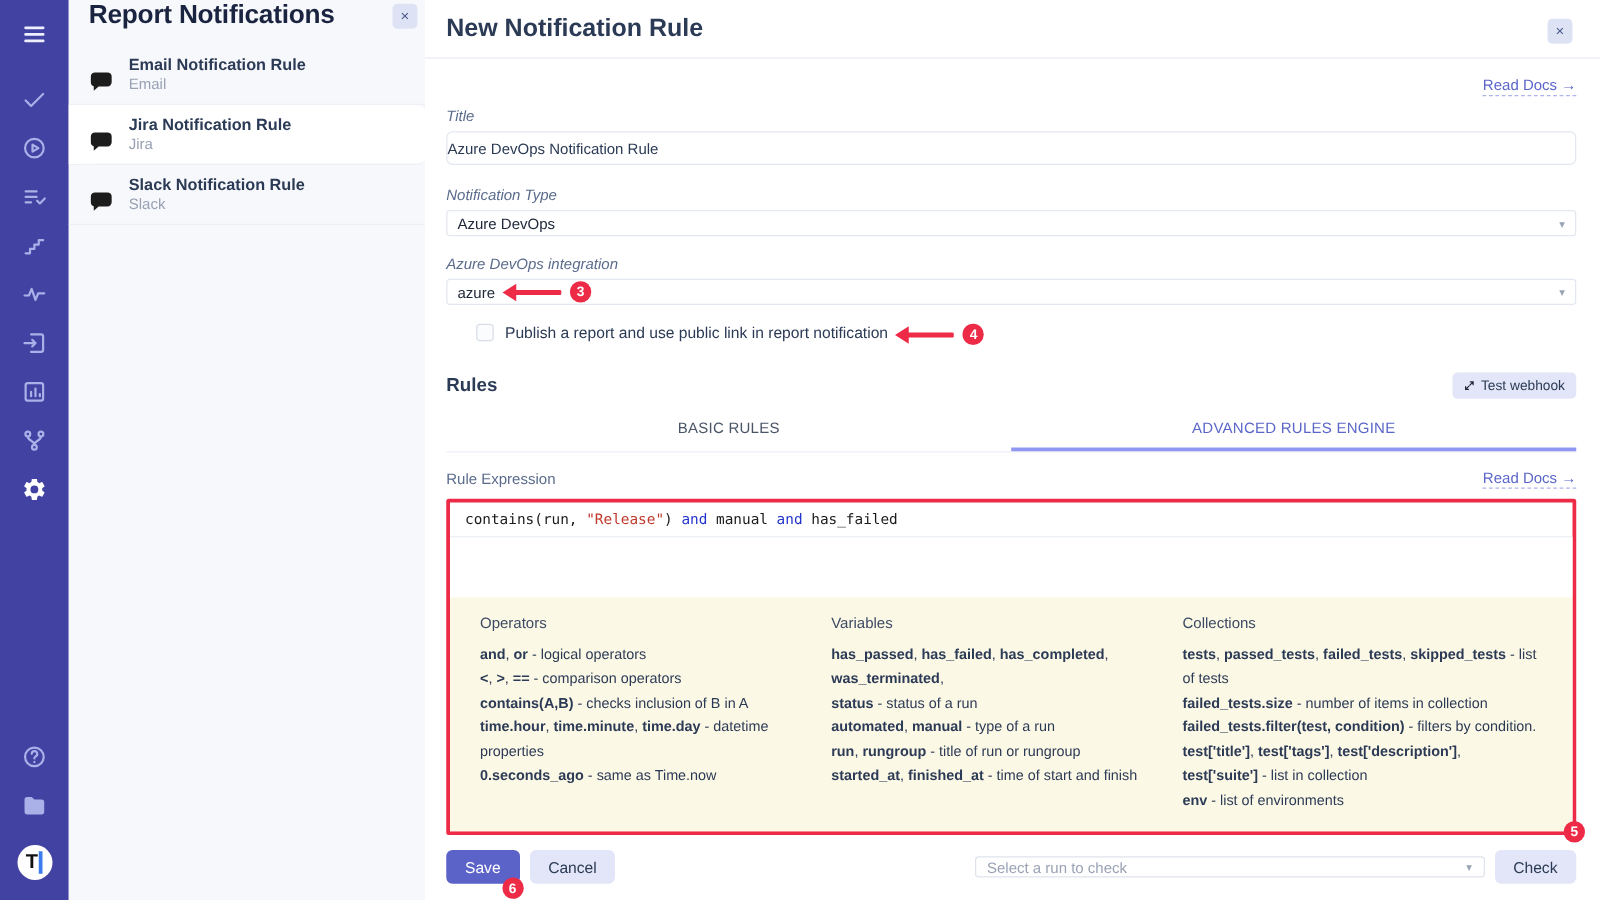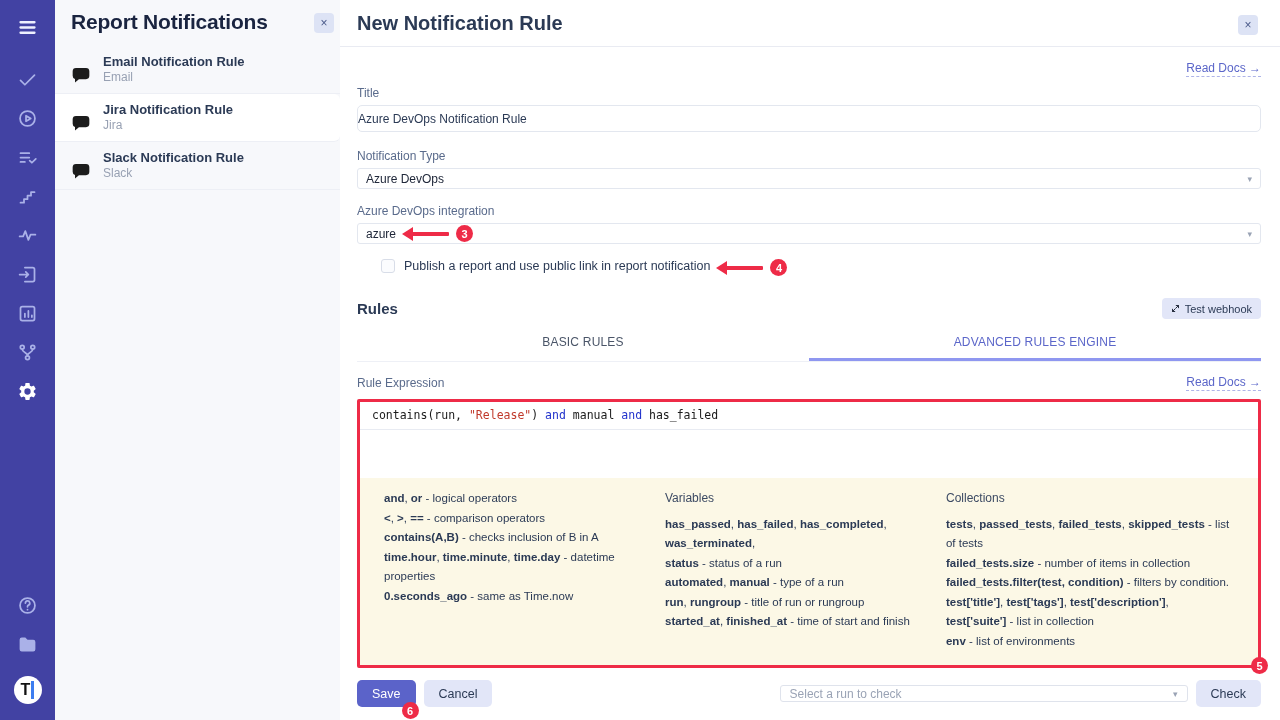--- a/index.html
+++ b/index.html
@@ -12,39 +12,39 @@
   .sb-icon svg { width:21px; height:21px; stroke:#aab1e8; fill:none; stroke-width:2; stroke-linecap:round; stroke-linejoin:round; }
   .sb-icon.bright svg { stroke:#eef0ff; stroke-width:2.6; }
   .sb-icon.menu { margin-bottom:26px; }
   .sb-icon.gear svg { fill:#ffffff; stroke:none; }
   .sb-spacer { flex:1; }
   .logo-circle { width:28px; height:28px; border-radius:50%; background:#fff; display:flex; align-items:center; justify-content:center; font-weight:800; font-size:16px; color:#111; margin-top:6px; cursor:pointer; }
   .logo-circle i { font-style:normal; border-right:3px solid #3d7df0; padding-right:1px; }
 
   
   .panel { width:285px; flex:0 0 285px; background:#f7f8fb; position:relative; }
-  .panel-header { display:flex; align-items:flex-start; padding:10px 6px 12px 16px; }
+  .panel-header { display:flex; align-items:flex-start; padding:0 6px 12px 16px; }
   .panel-title { font-size:21px; font-weight:800; color:#1a2440; letter-spacing:-0.2px; }
   .close-btn { width:20px; height:20px; border-radius:4px; background:#dde3f5; color:#4a5a8a; font-size:12px; display:flex; align-items:center; justify-content:center; cursor:pointer; margin-left:auto; margin-top:3px; }
   .rule-item { display:flex; align-items:flex-end; padding:8px 10px 8px 16px; border-bottom:1px solid #edeff5; cursor:pointer; min-height:44px; }
   .rule-item.highlight { background:#ffffff; border-radius:0 6px 6px 0; }
   .rule-item svg { width:20px; height:20px; flex:0 0 20px; margin-right:12px; }
   .rule-item-title { font-size:13px; font-weight:700; color:#2b3a55; line-height:16px; }
   .rule-item-sub { font-size:12px; color:#98a1b3; line-height:15px; }
 
   
   .main { flex:1; display:flex; flex-direction:column; background:#fff; min-width:0; }
   .main-header { height:47px; border-bottom:1px solid #e9ebf2; display:flex; align-items:center; padding:0 22px 0 17px; flex:0 0 47px; }
   .main-title { font-size:20px; font-weight:800; color:#2b3a55; }
   .content { padding:8px 19px 0 17px; position:relative; }
 
   .docs-row { display:flex; justify-content:flex-end; margin:6px 0 9px; }
   .link-docs { font-size:12px; color:#5b66c9; border-bottom:1px dashed #aeb4e8; cursor:pointer; padding-bottom:1px; }
 
-  .field-label { font-size:12px; color:#5a6b8c; margin-bottom:5px; }
+  .field-label { font-size:12px; color:#5a6b8c; margin-bottom:5px;font-style:italic; }
   .text-input { width:100%; height:27px; border:1px solid #e3e7ef; border-radius:5px; padding:0 0; font-size:12px; color:#2b3a55; display:flex; align-items:center; margin-bottom:17px; background:#fff; cursor:text; }
   .select-box { width:100%; height:21px; border:1px solid #e3e7ef; border-radius:3px; padding:0 8px; font-size:12px; color:#20283a; display:flex; align-items:center; background:#fff; cursor:pointer; margin-bottom:15px; }
   .select-caret { margin-left:auto; font-size:9px; color:#9aa3b5; }
 
   .checkbox-row { display:flex; align-items:flex-start; margin:0 0 0 24px; height:15px; }
   .checkbox { width:14px; height:14px; border:1px solid #d8dde8; border-radius:3px; background:#fbfcfe; margin-right:9px; cursor:pointer; flex:0 0 14px; }
   .checkbox-label { font-size:12.5px; color:#2b3a55; }
 
   .rules-row { display:flex; align-items:center; margin-top:24px;gap:21px; }
   .rules-heading { font-size:15px; font-weight:800; color:#2b3a55; }
@@ -254,20 +254,21 @@
     <div class="expr-row">
       <div class="expr-label">Rule Expression</div>
       <span class="link-docs">Read Docs →</span>
     </div>
 
     <div class="editor-box">
       <div class="code-line"><span>contains(run, </span><span class="tok-str">"Release"</span><span>) </span><span class="tok-kw">and</span><span> manual </span><span class="tok-kw">and</span><span> has_failed</span></div>
       <div class="code-spacer"></div>
       <div class="help-panel">
         <div class="help-col">
+          <div class="help-col-title">Operators</div>
           <div><span class="b">and</span><span>, </span><span class="b">or</span><span> - logical operators</span></div>
           <div><span class="b">&lt;</span><span>, </span><span class="b">&gt;</span><span>, </span><span class="b">==</span><span> - comparison operators</span></div>
           <div><span class="b">contains(A,B)</span><span> - checks inclusion of B in A</span></div>
           <div><span class="b">time.hour</span><span>, </span><span class="b">time.minute</span><span>, </span><span class="b">time.day</span><span> - datetime properties</span></div>
           <div><span class="b">0.seconds_ago</span><span> - same as Time.now</span></div>
         </div>
         <div class="help-col">
           <div class="help-col-title">Variables</div>
           <div><span class="b">has_passed</span><span>, </span><span class="b">has_failed</span><span>, </span><span class="b">has_completed</span><span>, </span><span class="b">was_terminated</span><span>,</span></div>
           <div><span class="b">status</span><span> - status of a run</span></div>

